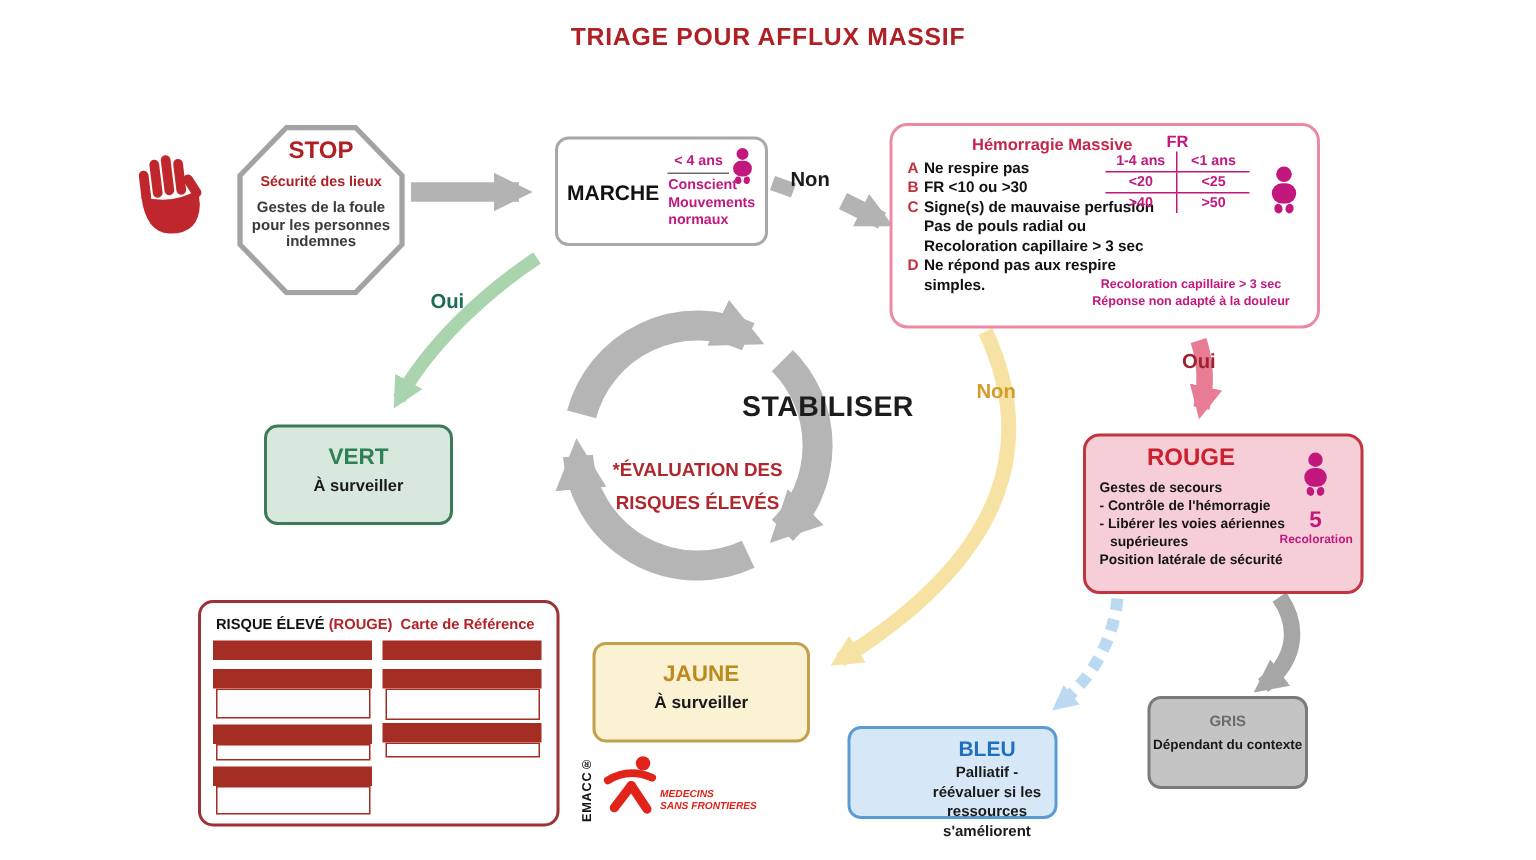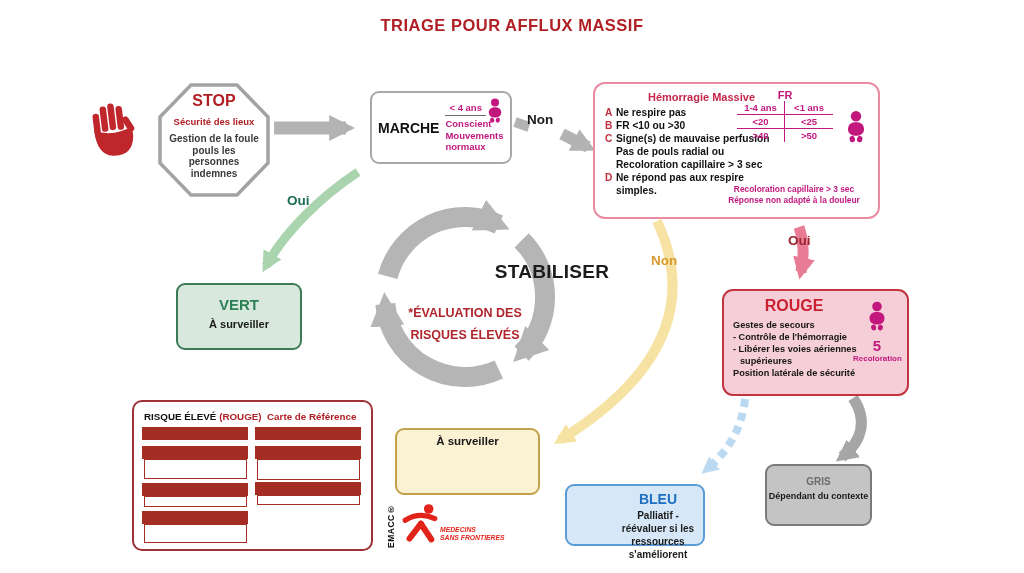--- a/index.html
+++ b/index.html
@@ -181,21 +181,21 @@
   </div>
 
   <div class="abs stop-wrap">
     <svg width="112" height="114" viewBox="0 0 112 114">
       <polygon points="33,2 79,2 110,34 110,80 79,112 33,112 2,80 2,34" fill="#ffffff" stroke="#a3a3a3" stroke-width="3.5"></polygon>
     </svg>
   </div>
   <div class="abs stop-text">
     <div class="stop-title">STOP</div>
     <div class="stop-sub">Sécurité des lieux</div>
-    <div class="stop-body">Gestion de la foule pouls les personnes indemnes</div>
+    <div class="stop-body">Gestes de la foule pour les personnes indemnes</div>
   </div>
 
   <div class="cbox marche">
     <span class="marche-title">MARCHE</span>
     <span class="marche-col">
       <span class="marche-age">&lt; 4 ans</span>
       <span>Conscient Mouvements normaux</span>
     </span>
     <span class="marche-baby">
       <svg width="20" height="25" viewBox="0 0 24 30">
@@ -304,20 +304,21 @@
           <ellipse cx="15.4" cy="26.6" rx="2.5" ry="3" transform="rotate(12 15.4 26.6)"></ellipse>
         </g>
           </svg>
       </span>
       <div class="rouge-count">5</div>
       <div class="rouge-count-label">Recoloration</div>
     </div>
   </div>
 
   <div class="cbox ctr jaune">
+    <div class="bx-title">JAUNE</div>
     <div class="bx-sub">À surveiller</div>
   </div>
 
   <div class="cbox ctr bleu">
     <div class="bx-title">BLEU</div>
     <div class="bx-sub">Palliatif - réévaluer si les ressources s'améliorent</div>
   </div>
 
   <div class="cbox ctr gris">
     <div class="bx-title">GRIS</div>

